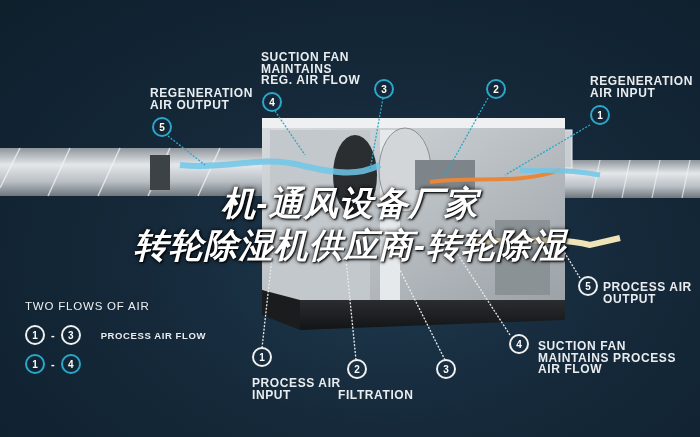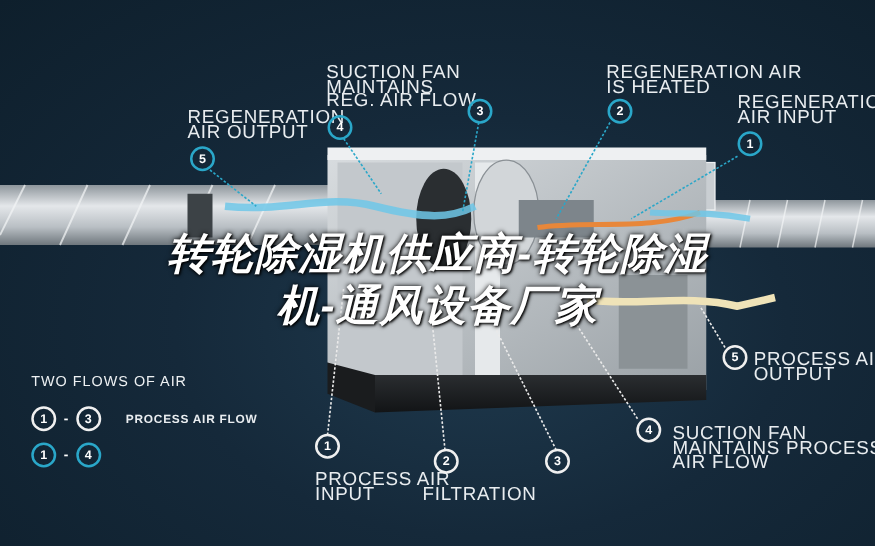--- a/index.html
+++ b/index.html
@@ -9,21 +9,21 @@
     background: radial-gradient(ellipse at 55% 60%, #1f3a4e 0%, #15293a 45%, #0e1f2c 100%);
     color: #fff;
     position: relative;
   }
   .stage { position: absolute; inset: 0; }
   .title {
     position: absolute; left: 23px; top: 28px;
     font-size: 22px; letter-spacing: 1.5px; font-weight: normal; color: #f2f4f6;
   }
   .lbl {
-    position: absolute; font-size: 15px; font-weight: normal; letter-spacing: 0.6px;
+    position: absolute; font-size: 12px; font-weight: bold; letter-spacing: 0.6px;
     line-height: 11.5px; color: #e9edf0; white-space: pre;
   }
   .num {
     position: absolute; width: 20px; height: 20px; border-radius: 50%;
     border: 2px solid #2aa7c9; font-size: 10px; font-weight: bold; color: #fff;
     display: flex; align-items: center; justify-content: center;
   }
   .num.white { border-color: #f0f0f0; }
   .legend-title {
     position: absolute; left: 25px; top: 300px; font-size: 11.5px; letter-spacing: 0.8px; color: #eef1f3; text-align: center;
@@ -115,22 +115,20 @@
 AIR OUTPUT</div>
   <div class="num" style="left:152px;top:117px;">5</div>
 
   <div class="lbl" style="left:261px;top:52px;">SUCTION FAN
 MAINTAINS
 REG. AIR FLOW</div>
   <div class="num" style="left:262px;top:92px;">4</div>
 
   <div class="num" style="left:374px;top:79px;">3</div>
 
-  <div class="lbl" style="left:485px;top:52px;">REGENERATION AIR
-IS HEATED</div>
   <div class="num" style="left:486px;top:79px;">2</div>
 
   <div class="lbl" style="left:590px;top:76px;">REGENERATION
 AIR INPUT</div>
   <div class="num" style="left:590px;top:105px;">1</div>
 
   <div class="num white" style="left:252px;top:347px;">1</div>
   <div class="lbl" style="left:252px;top:378px;">PROCESS AIR
 INPUT</div>
 
@@ -155,16 +153,16 @@
     <div class="num white">3</div>
     <span class="txt">PROCESS AIR FLOW</span>
   </div>
   <div class="legend-row" style="top:354px;">
     <div class="num">1</div>
     <span class="dash">-</span>
     <div class="num">4</div>
   </div>
 
   <div class="watermark">
+    <div>机-通风设备厂家</div>
     <div>转轮除湿机供应商-转轮除湿</div>
-    <div>机-通风设备厂家</div>
   </div>
 </div>
 
 </body></html>

